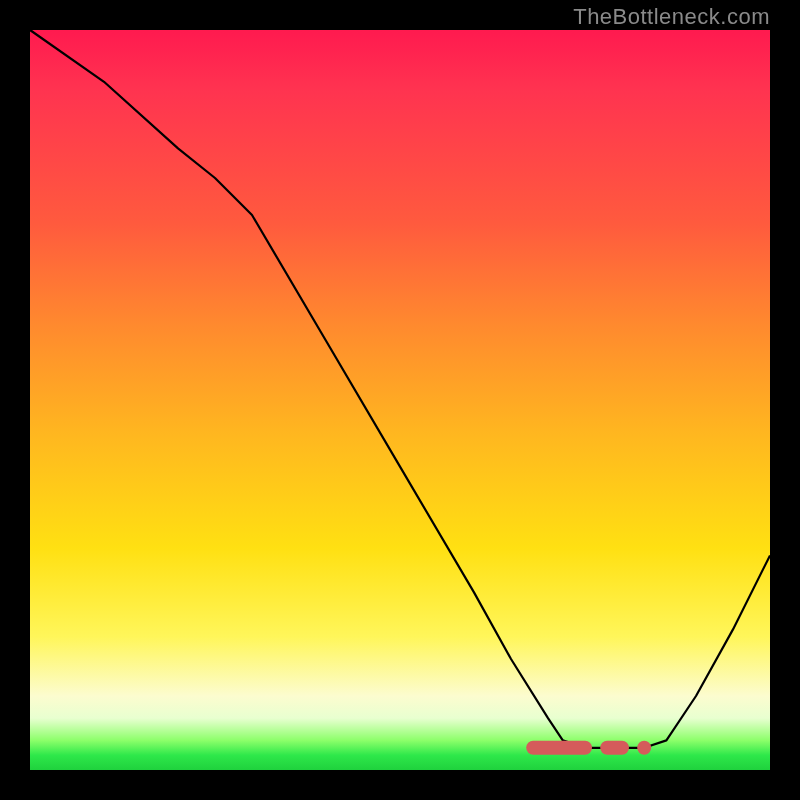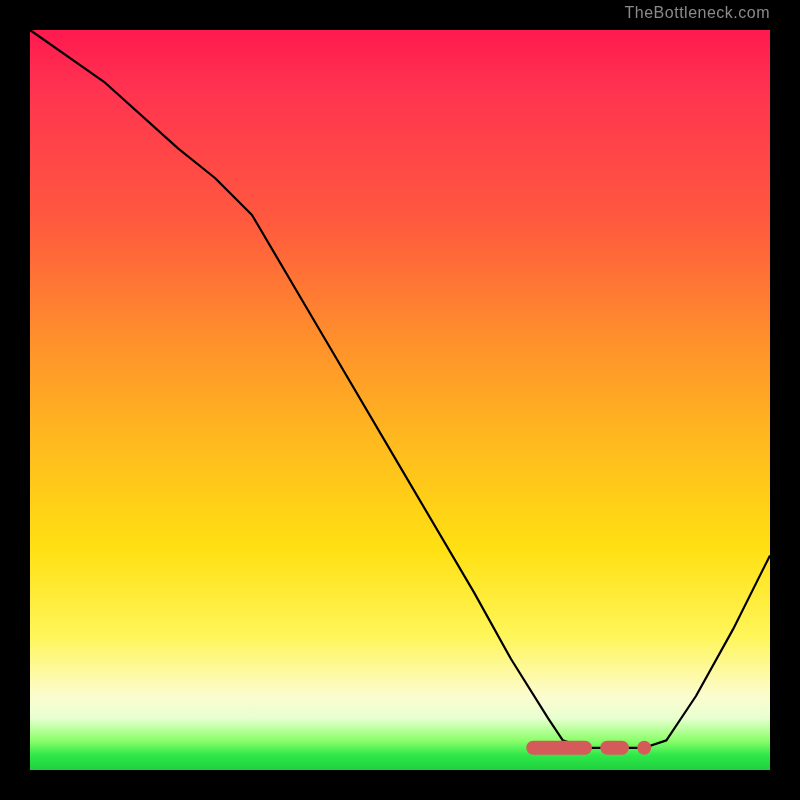--- a/index.html
+++ b/index.html
@@ -38,21 +38,21 @@
       #8cff6a 96%,
       #2ee84a 98%,
       #1fd13d 100%
     );
   }
   .attribution {
     position: absolute;
     top: 4px;
     right: 30px;
     color: #8a8a8a;
-    font-size: 16px;
+    font-size: 22px;
     letter-spacing: 0.5px;
     font-family: Arial, Helvetica, sans-serif;
   }
   svg.curve {
     position: absolute;
     left: 0;
     top: 0;
     width: 740px;
     height: 740px;
     overflow: visible;

